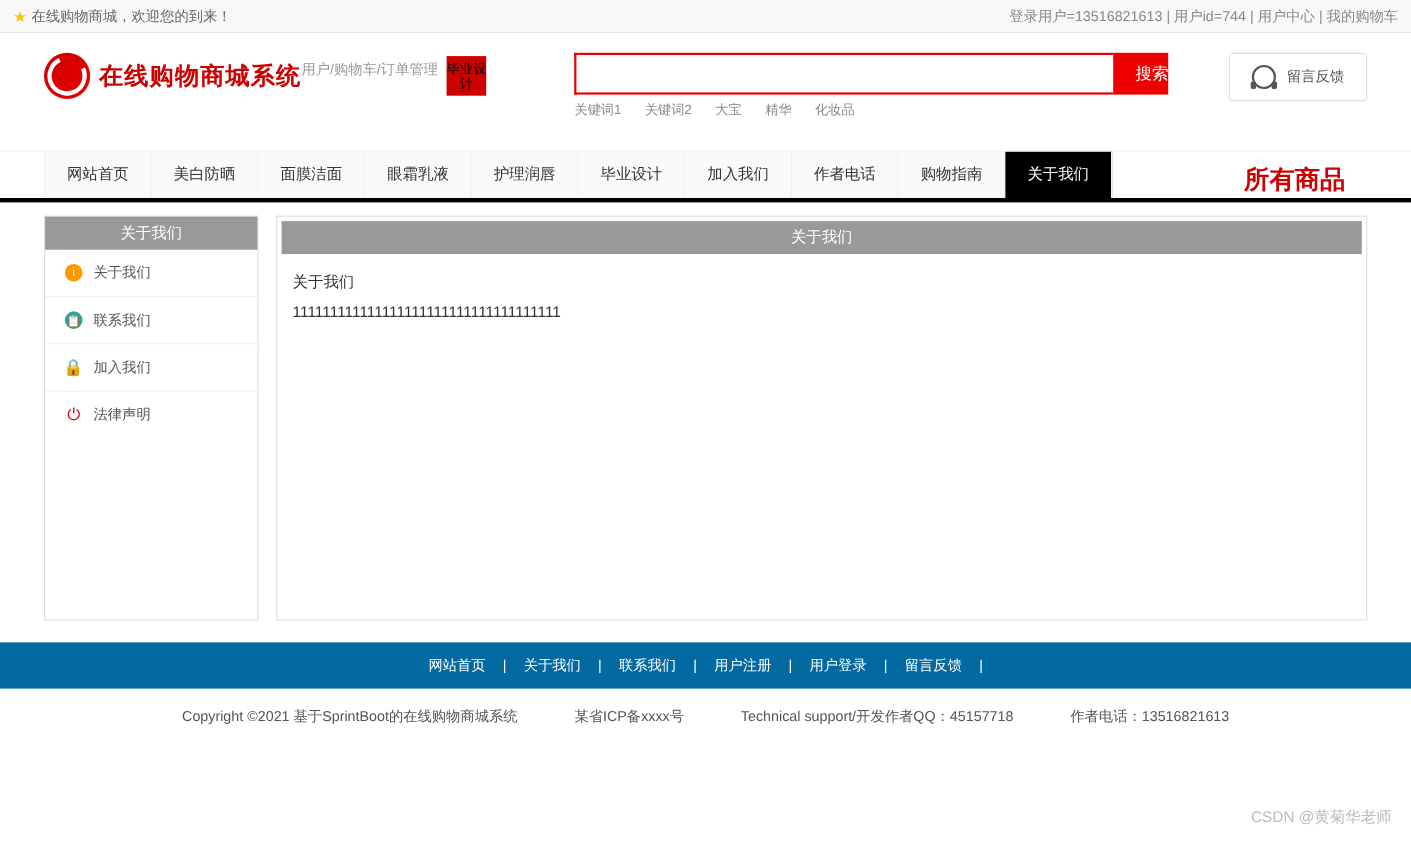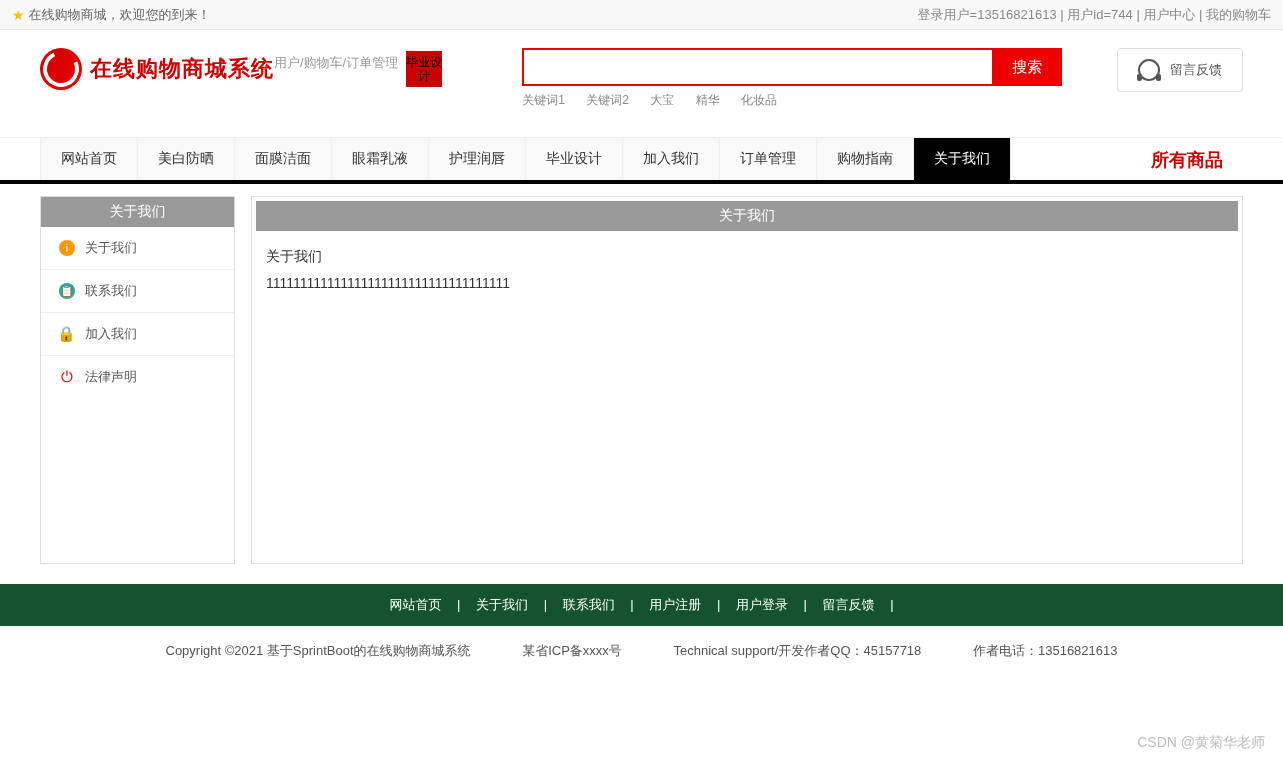--- a/index.html
+++ b/index.html
@@ -18,56 +18,56 @@
     .logo-circle { width: 42px; height: 42px; border-radius: 50%; background: linear-gradient(135deg, #c00, #e00); position: relative; display:flex; align-items:center; justify-content:center; }
     .logo-circle::after { content:''; width:28px; height:28px; border:4px solid #fff; border-radius:50%; border-top-color:transparent; transform:rotate(20deg); }
     .logo-text { display:flex; flex-direction:row; }
     .logo-title { color: #c00; font-size: 22px; font-weight: bold; letter-spacing:1px; }
     .logo-sub { color: #999; font-size: 13px; }
     .badge-box { background: #c00; color: #000000; width: 36px; height: 36px; display:flex; align-items:center; justify-content:center; font-size:12px; line-height:14px; text-align:center; }
     
     .search-block { flex: 1; margin-left: 60px; max-width: 540px; }
     .search-row { display:flex; }
     .search-input { flex:1; height: 38px; border: 2px solid #e00; border-right:none; padding: 0 8px; outline:none; }
-    .search-btn { width: 70px; height: 38px; background: #e00; color:#fff; border:none; font-size:15px; cursor:pointer; }
+    .search-btn { width: 50px; height: 38px; background: #e00; color:#fff; border:none; font-size:15px; cursor:pointer;text-align:right; }
     .keywords { margin-top: 6px; color: #888; font-size: 12px; }
     .keywords span { margin-right: 18px; cursor:pointer; }
     
     .feedback-btn { border:1px solid #ddd; border-radius:4px; padding: 10px 20px; display:flex; align-items:center; gap:10px; color:#555; cursor:pointer; margin-left:auto; }
     .headset-icon { width:22px; height:22px; border:2px solid #555; border-radius:50%; position:relative; }
     .headset-icon::before, .headset-icon::after { content:''; position:absolute; width:5px; height:7px; background:#555; bottom:-2px; border-radius:2px; }
     .headset-icon::before { left:-3px; }
     .headset-icon::after { right:-3px; }
     
     
     .nav { background:#fff; border-top:1px solid #eee; border-bottom:4px solid #000; margin-top:20px; display:flex; padding: 0 40px; align-items:stretch; }
     .nav-item { padding: 12px 20px; color:#333; cursor:pointer; font-size:14px; border-right:1px solid #f0f0f0; background:#f9f9f9; }
     .nav-item:first-child { border-left:1px solid #f0f0f0; }
     .nav-item.active { background:#000; color:#fff; }
     .nav-spacer { flex:1; }
-    .nav-all { color:#c00; font-size:18px; font-weight:bold; padding:10px 20px 0 0; }
+    .nav-all { color:#c00; font-size:23px; font-weight:bold; padding:10px 20px 0 0; }
     
     
     .main { display:flex; gap:16px; padding: 12px 40px 20px 40px; min-height:400px; }
     .sidebar { width:195px; border:1px solid #ddd; }
     .sb-header { background:#999; color:#fff; text-align:center; padding:6px 0; font-size:14px; }
     .sb-item { padding:12px 18px; border-bottom:1px solid #eee; display:flex; align-items:center; gap:10px; color:#555; cursor:pointer; font-size:13px; }
     .sb-item:last-child { border-bottom:none; }
     .sb-icon { width:16px; height:16px; display:inline-flex; align-items:center; justify-content:center; border-radius:50%; font-size:11px; }
     .ic-orange { background:#ff9800; color:#fff; }
     .ic-teal { background:#26a69a; color:#fff; }
     .ic-lock { color:#ff9800; font-size:15px; }
     .ic-power { color:#c00; font-size:15px; }
     
     .content { flex:1; border:1px solid #ddd; }
     .ct-header { background:#999; color:#fff; text-align:center; padding:6px 0; font-size:14px; margin:4px; }
     .ct-body { padding: 8px 14px; font-size:14px; line-height:1.9; }
     
     
-    .footer-nav { background:#14532d; color:#fff; text-align:center; padding:12px 0; font-size:13px; }
+    .footer-nav { background:#0369a1; color:#fff; text-align:center; padding:12px 0; font-size:13px; }
     .footer-nav span { padding: 0 6px; }
     .footer-nav .sep { color:#fff; }
     .footer-copy { text-align:center; padding:16px 0; color:#555; font-size:13px; }
     .footer-copy span { margin: 0 24px; }
     
     .watermark { position:fixed; bottom:26px; right:18px; color:#bbb; font-size:14px; }
   </style>
 </head>
 <body>
 
@@ -118,21 +118,21 @@
 </div>
 
 <div class="nav">
   <div class="nav-item">网站首页</div>
   <div class="nav-item">美白防晒</div>
   <div class="nav-item">面膜洁面</div>
   <div class="nav-item">眼霜乳液</div>
   <div class="nav-item">护理润唇</div>
   <div class="nav-item">毕业设计</div>
   <div class="nav-item">加入我们</div>
-  <div class="nav-item">订单管理</div>
+  <div class="nav-item">作者电话</div>
   <div class="nav-item">购物指南</div>
   <div class="nav-item active">关于我们</div>
   <div class="nav-spacer"></div>
   <div class="nav-all">所有商品</div>
 </div>
 
 <div class="main">
   <div class="sidebar">
     <div class="sb-header">关于我们</div>
     <div class="sb-item">

